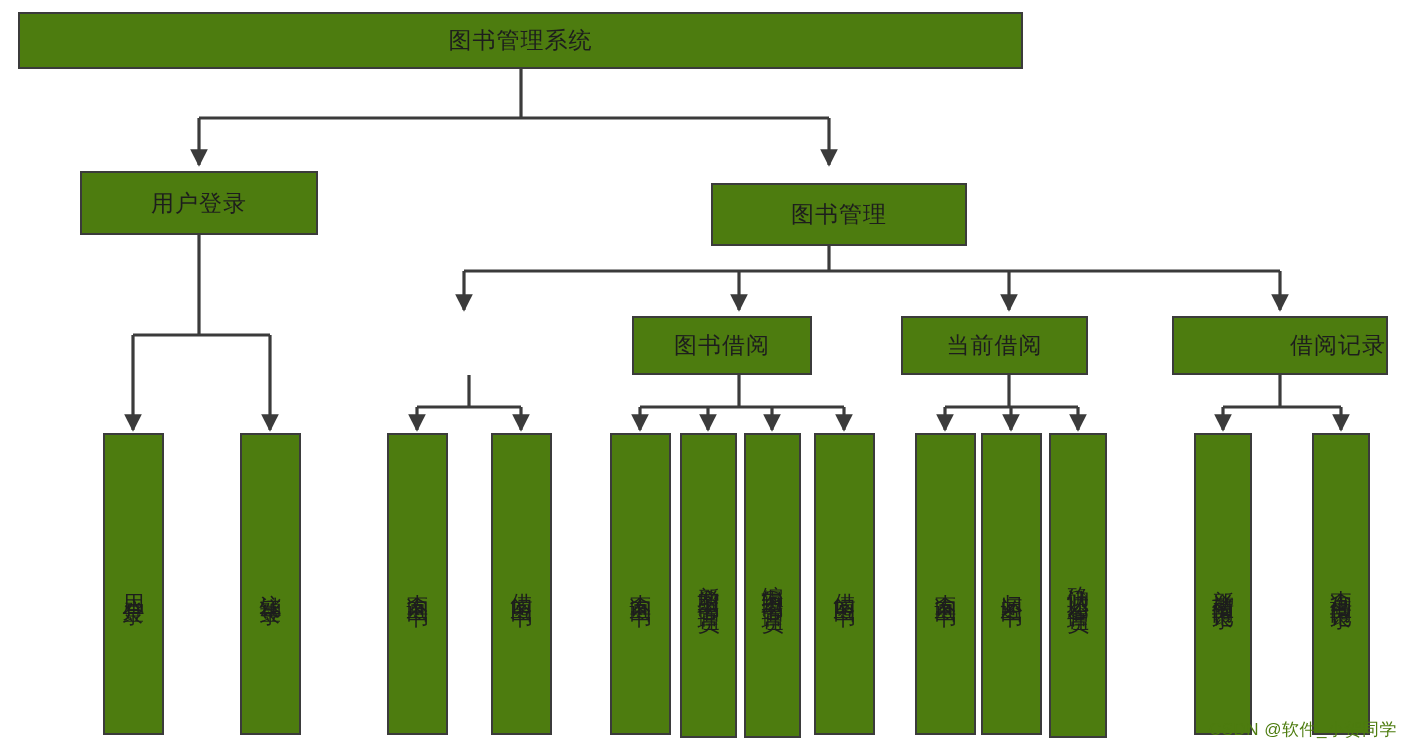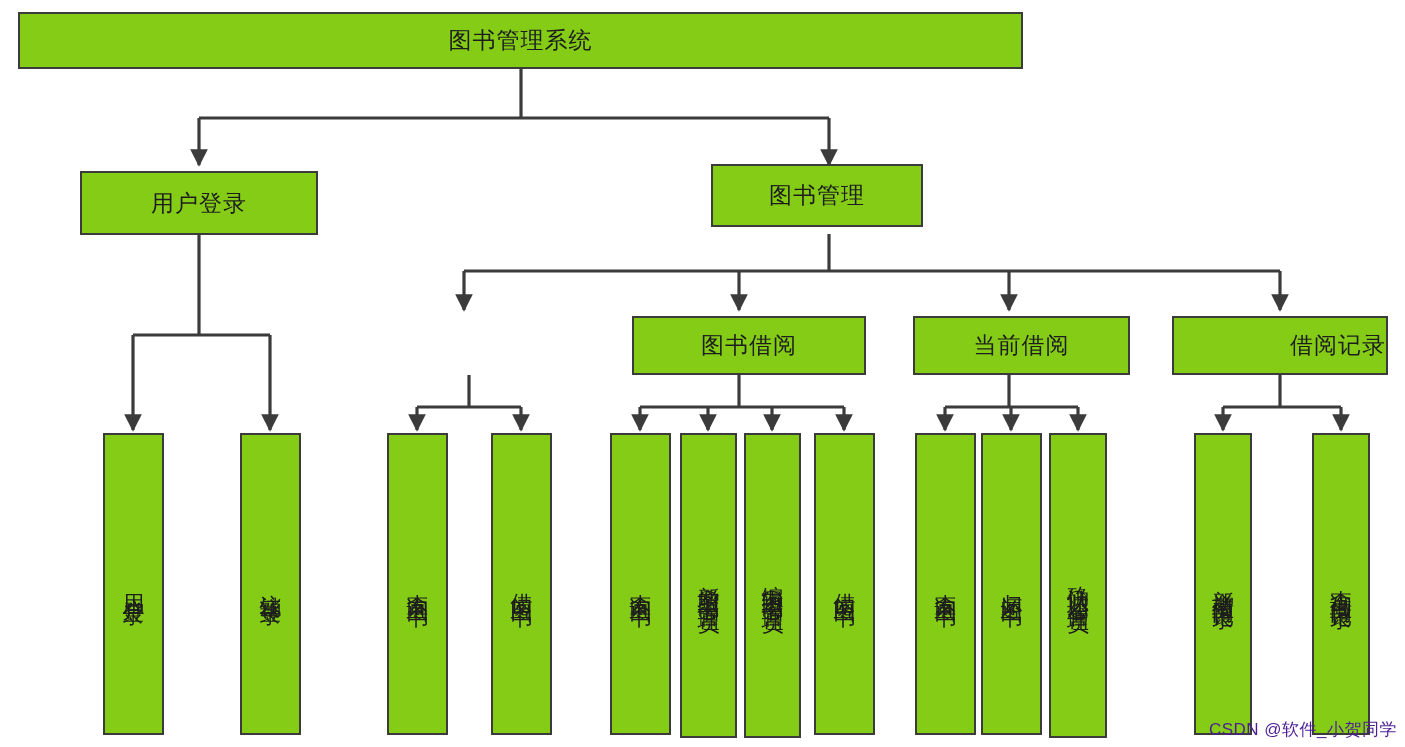--- a/index.html
+++ b/index.html
@@ -18,21 +18,21 @@
   svg#edges{
     position:absolute;
     left:0; top:0;
     width:1405px;
     height:747px;
     pointer-events:none;
   }
   .node{
     position:absolute;
     box-sizing:border-box;
-    background:#84cc16;
+    background:#4d7c0f;
     border:2px solid #3b3b3b;
     display:flex;
     align-items:center;
     justify-content:center;
     color:#1d1d1d;
     z-index:2;
   }
   .node.h{
     font-size:23px;
     letter-spacing:1px;
@@ -48,21 +48,21 @@
   .node.v .lbl{
     writing-mode:vertical-rl;
     text-orientation:upright;
     white-space:nowrap;
   }
   .watermark{
     position:absolute;
     right:8px;
     bottom:6px;
     font-size:17px;
-    color:#4c1d95;
+    color:#4d7c0f;
     z-index:5;
     white-space:nowrap;
     letter-spacing:0.5px;
   }
 </style>
 </head>
 <body>
 
 <div id="canvas">
 
@@ -119,28 +119,28 @@
     </g>
   </svg>
 
   <div class="node h" style="left:18px; top:12px; width:1005px; height:57px;">
     <span class="lbl">图书管理系统</span>
   </div>
 
   <div class="node h" style="left:80px; top:171px; width:238px; height:64px;">
     <span class="lbl">用户登录</span>
   </div>
-  <div class="node h" style="left:711px; top:164px; width:212px; height:63px;">
+  <div class="node h" style="left:711px; top:183px; width:256px; height:63px;">
     <span class="lbl">图书管理</span>
   </div>
 
-  <div class="node h" style="left:632px; top:316px; width:234px; height:59px;">
+  <div class="node h" style="left:632px; top:316px; width:180px; height:59px;">
     <span class="lbl">图书借阅</span>
   </div>
-  <div class="node h" style="left:901px; top:316px; width:217px; height:59px;margin-left:12px;">
+  <div class="node h" style="left:901px; top:316px; width:187px; height:59px;">
     <span class="lbl">当前借阅</span>
   </div>
   <div class="node h" style="left:1172px; top:316px; width:216px; height:59px;justify-content:flex-end;">
     <span class="lbl">借阅记录</span>
   </div>
 
   <div class="node v" style="left:103px; top:433px; width:61px; height:302px;">
     <span class="lbl">用户登录</span>
   </div>
   <div class="node v" style="left:240px; top:433px; width:61px; height:302px;">

